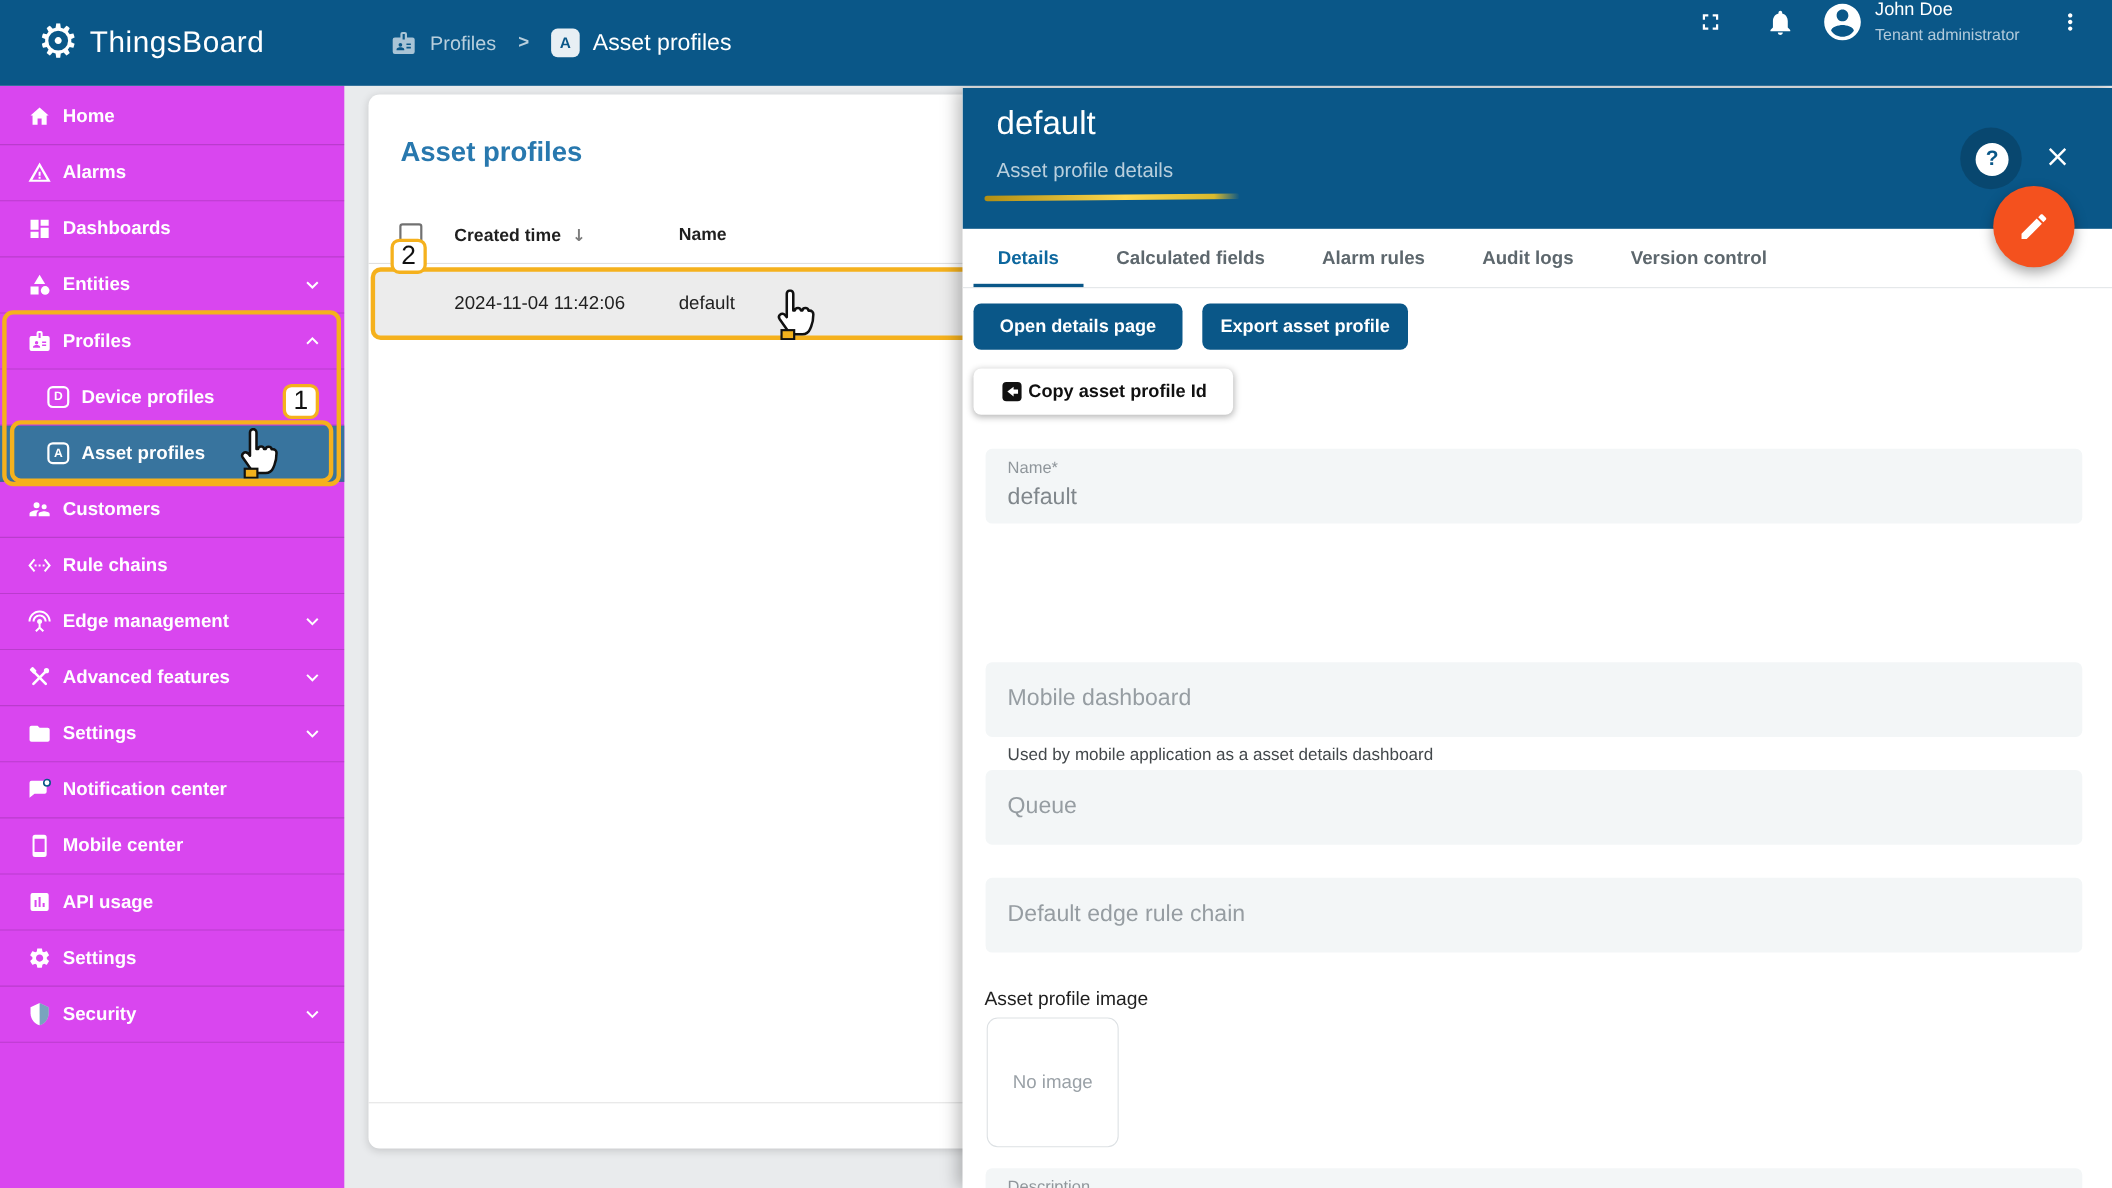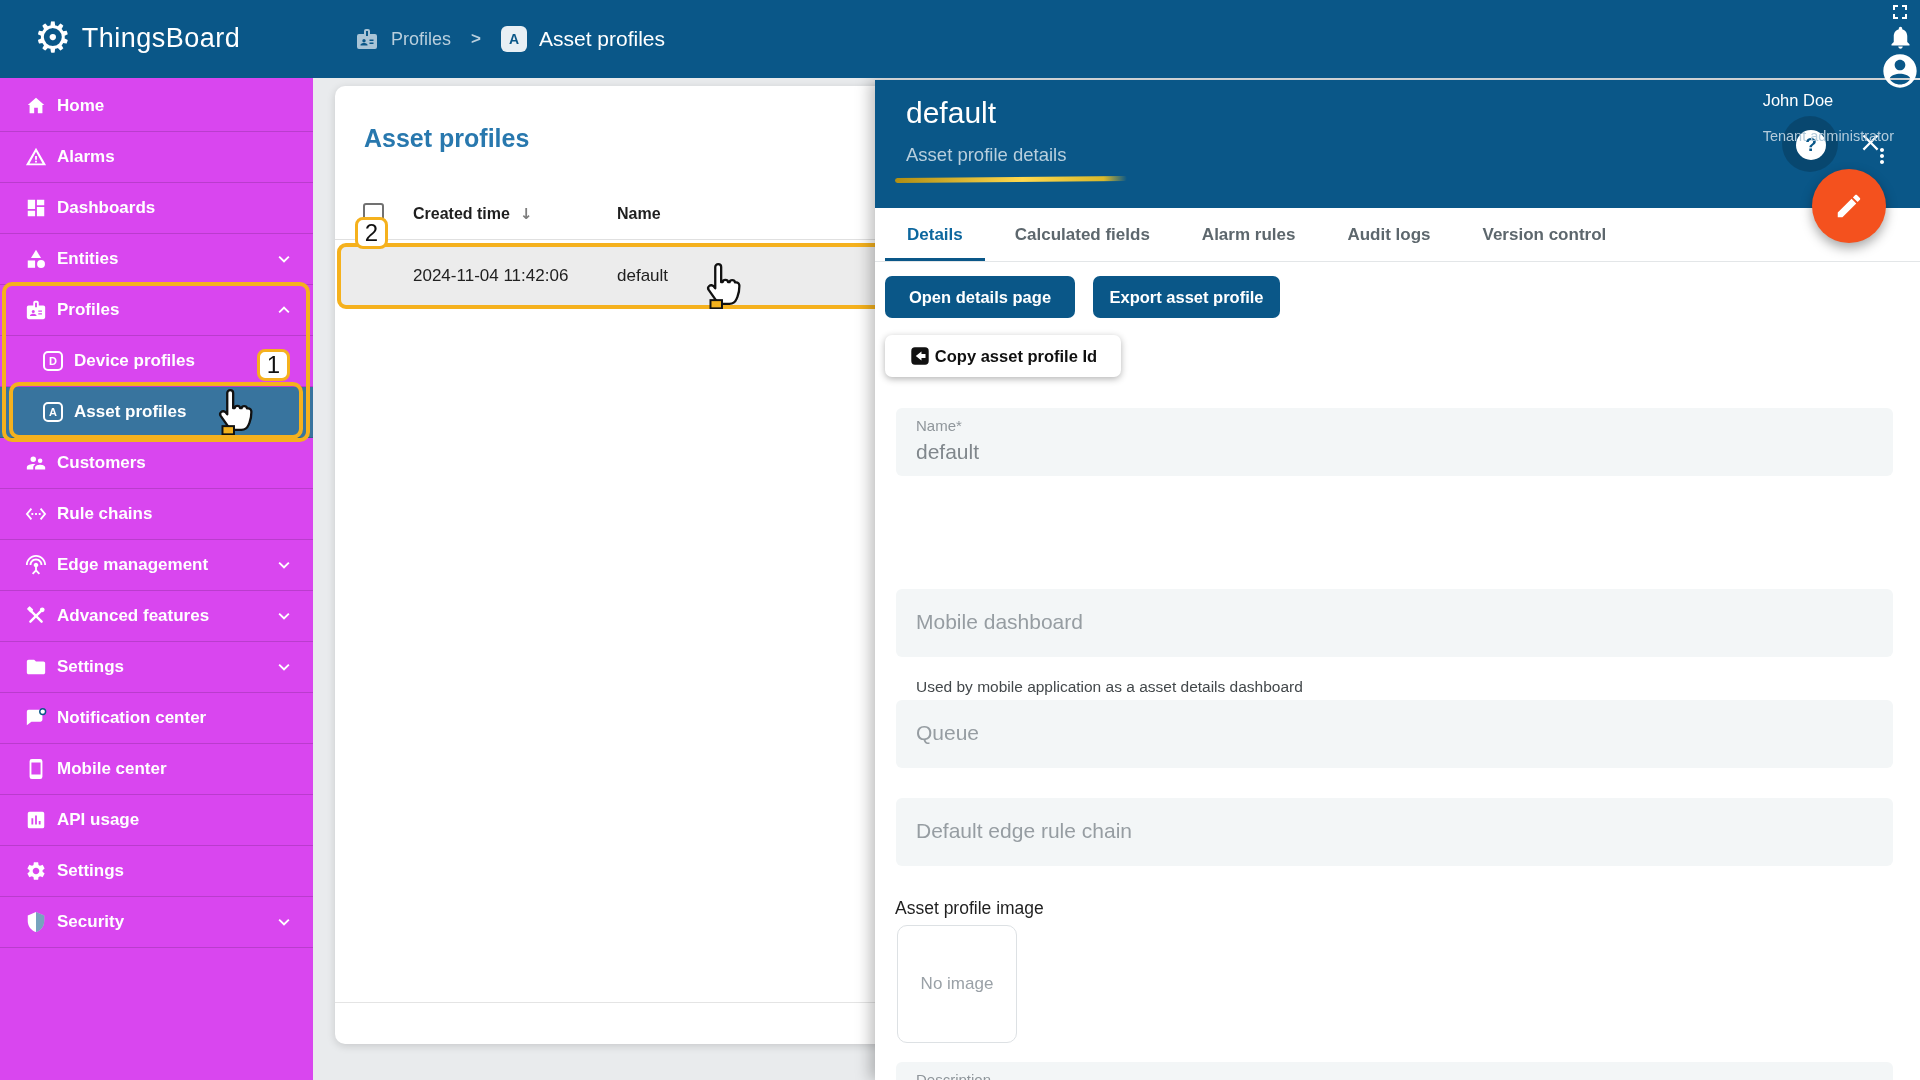--- a/index.html
+++ b/index.html
@@ -12,25 +12,25 @@
     background:#0a5788; z-index:30; color:#fff; }
   .logo { position:absolute; left:34px; top:14px; display:flex; align-items:center; gap:10px; }
   .logo-glyph { font-family:"DejaVu Sans", sans-serif; font-size:42px; line-height:48px; color:#fff; }
   .logo-text { font-size:27px; font-weight:400; letter-spacing:.5px; }
   .breadcrumb { position:absolute; left:355px; top:0; height:78px; display:flex; align-items:center; gap:12px; }
   .bc-section { color:#b9cfdd; font-size:18px; font-weight:500; }
   .bc-sep { color:#b9cfdd; font-size:17px; font-weight:700; margin:0 8px; }
   .bc-chip { width:26px; height:26px; border-radius:6px; background:#e8eff4; color:#0a5788;
     font-size:14px; font-weight:700; display:flex; align-items:center; justify-content:center; }
   .bc-page { color:#fff; font-size:21px; font-weight:500; }
-  .tb-right { position:absolute; right:0; top:0; height:78px; display:flex; align-items:flex-end;flex-direction:column; }
+  .tb-right { position:absolute; right:0; top:0; height:78px; display:flex; align-items:flex-start; }
   .tb-iconbtn { width:40px; height:40px; display:flex; align-items:center; justify-content:center; cursor:pointer; }
   .user-block { display:flex; flex-direction:column; justify-content:center; margin:0 26px 0 10px; }
   .user-name { font-size:16.5px; color:#fff; }
-  .user-role { font-size:14.5px; color:#b3cbdb; margin-top:18px; }
+  .user-role { font-size:14.5px; color:#b3cbdb; margin-top:5px; }
 
   
   .sidebar { position:absolute; left:0; top:78px; width:313px; height:1002px;
     background:#d946ef; z-index:20; padding-top:3px; }
   .nav-item { position:relative; height:51px; display:flex; align-items:center;
     border-bottom:1px solid rgba(0,0,0,0.14); color:#fff; cursor:pointer; }
   .nav-item .nicon { position:absolute; left:25px; width:22px; height:22px; display:flex; }
   .nav-item .nlabel { position:absolute; left:57px; font-size:17px; font-weight:600; }
   .nav-item.sub .nicon { left:43px; width:20px; height:20px; }
   .nav-item.sub .nlabel { left:74px; }
@@ -79,21 +79,21 @@
   .tab.active { color:#0d679e; }
   .tab.active::after { content:""; position:absolute; left:4px; right:4px; bottom:0; height:3px; background:#0a5788; }
   .btn { position:absolute; height:42px; background:#0a5788; color:#fff; font-size:16.5px; font-weight:600;
     border:none; border-radius:7px; display:flex; align-items:center; justify-content:center; cursor:pointer; }
   .btn-open { left:10px; top:196px; width:190px; }
   .btn-export { left:218px; top:196px; width:187px; }
   .btn-copy { position:absolute; left:10px; top:255px; width:236px; height:42px; background:#fff;
     border:none; border-radius:7px; box-shadow:0 2px 7px rgba(0,0,0,0.3); display:flex; align-items:center;
     justify-content:center; gap:4px; font-size:16.5px; font-weight:700; color:#101010; cursor:pointer; }
   .field { position:absolute; left:21px; width:997px; height:68px; background:#f3f6f7; border-radius:6px; cursor:text; }
-  .f-name { top:328px; } .f-rule { top:424px; } .f-mobile { top:509px; }
+  .f-name { top:328px; } .f-rule { top:424px; } .f-mobile { top:522px; }
   .f-queue { top:620px; } .f-edge { top:718px; } .f-desc { top:982px; height:80px; }
   .fl-small { position:absolute; left:20px; top:9px; font-size:15px; color:#8f969b; }
   .fl-value { position:absolute; left:20px; top:32px; font-size:21px; color:#80878c; }
   .fl-single { position:absolute; left:20px; top:21px; font-size:21px; color:#969da2; }
   .hint { position:absolute; left:41px; font-size:15.5px; color:#43484b; }
   .hint1 { top:598px; } .hint2 { top:802px; }
   .img-label { position:absolute; left:20px; top:818px; font-size:17.5px; color:rgba(0,0,0,0.88); }
   .img-box { position:absolute; left:22px; top:845px; width:120px; height:118px; background:#fff;
     border:1px solid #dde1e4; border-radius:10px; display:flex; align-items:center; justify-content:center; }
   .no-image { font-size:17px; color:#9aa1a7; }

